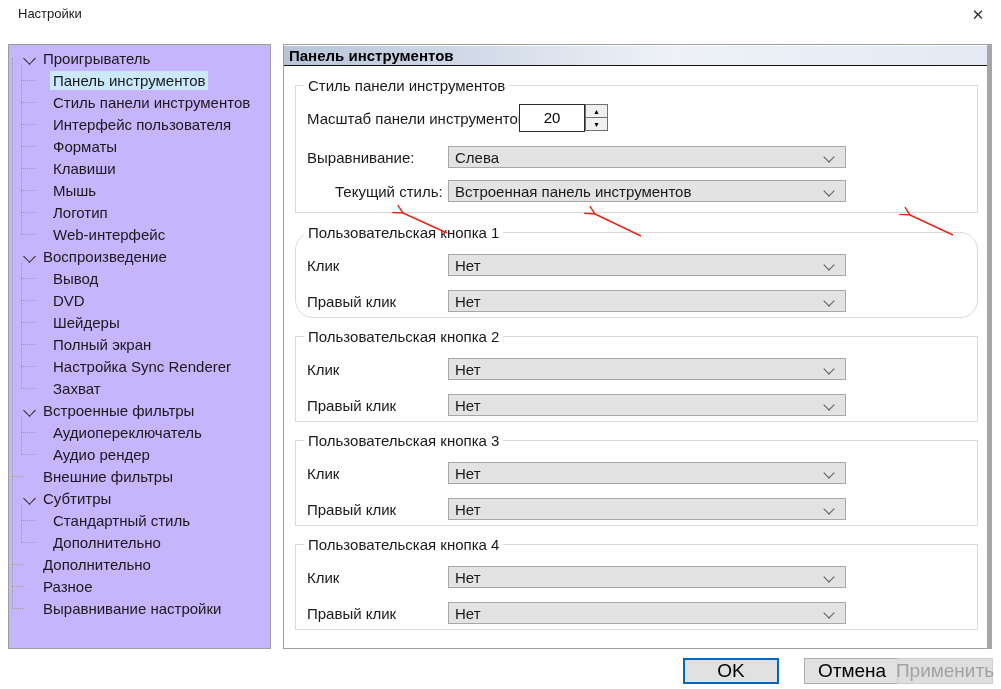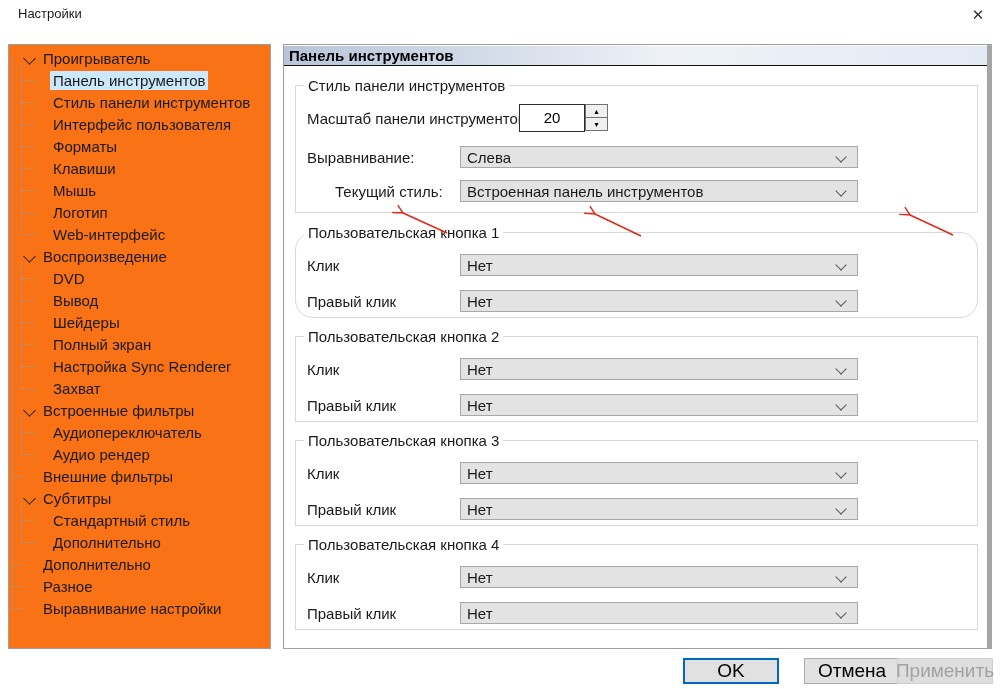--- a/index.html
+++ b/index.html
@@ -8,21 +8,21 @@
     font-family:"Liberation Sans","DejaVu Sans",sans-serif;
     -webkit-font-smoothing:antialiased;
   }
   
   .win-title{position:absolute;left:18px;top:6px;font-size:13px;color:#1a1a1a;}
   .win-close{position:absolute;left:964px;top:2px;width:28px;height:26px;
     display:flex;align-items:center;justify-content:center;
     font-size:15px;color:#333;background:transparent;border:none;cursor:pointer;}
   
   .treebox{position:absolute;left:8px;top:44px;width:263px;height:605px;
-    background:#f97316;border:1px solid #9e9e9e;box-sizing:border-box;}
+    background:#c4b5fd;border:1px solid #9e9e9e;box-sizing:border-box;}
   .tree{position:absolute;left:0;top:2px;right:0;}
   .tree::before{content:"";position:absolute;left:3px;top:11px;height:550px;
     border-left:1px dotted #9b9b9b;}
   .row{position:relative;height:22px;display:flex;align-items:center;cursor:default;}
   .row .lbl{font-size:15px;color:#1a1a1a;padding:1px 3px;white-space:nowrap;}
   .root .lbl{margin-left:31px;}
   .child .lbl{margin-left:41px;}
   .sel .lbl{background:#cbe8fc;}
   .twisty{position:absolute;left:16px;top:7px;width:8px;height:8px;
     border-left:1.5px solid #262626;border-bottom:1.5px solid #262626;
@@ -41,21 +41,21 @@
     display:flex;align-items:center;padding-left:5px;
     font-size:15px;font-weight:bold;color:#000;}
   .group{position:absolute;left:11px;width:683px;
     border:1px solid #d9d9d9;box-sizing:border-box;background:#fff;}
   .group-title{position:absolute;top:-9px;left:8px;background:#fff;padding:0 4px;
     font-size:15px;color:#1a1a1a;white-space:nowrap;}
   .glabel{position:absolute;left:11px;height:22px;display:flex;align-items:center;
     font-size:15px;color:#1a1a1a;white-space:nowrap;}
   .dd{position:absolute;left:152px;width:398px;height:22px;background:#e3e3e3;
     border:1px solid #a7a7a7;box-sizing:border-box;display:flex;align-items:center;
-    padding-left:6px;font-size:15px;color:#1a1a1a;cursor:default;margin-left:12px;}
+    padding-left:6px;font-size:15px;color:#1a1a1a;cursor:default;}
   .dd .chev{position:absolute;right:12px;top:6px;width:7px;height:7px;
     border-left:1px solid #5a5a5a;border-bottom:1px solid #5a5a5a;transform:rotate(-45deg);}
   .spinbox{position:absolute;left:223px;top:18px;width:89px;height:34px;}
   .spin-edit{position:absolute;left:0;top:0;width:66px;height:28px;background:#fff;
     border:1px solid #2b2b2b;box-sizing:border-box;text-align:center;
     font-size:15px;line-height:26px;color:#000;}
   .spin-btn{position:absolute;left:66px;width:23px;height:14px;background:#f0f0f0;
     border:1px solid #707070;box-sizing:border-box;display:flex;align-items:center;
     justify-content:center;font-size:7px;color:#000;cursor:default;}
   .spin-up{top:0;} .spin-down{top:13px;}
@@ -117,25 +117,25 @@
       </div>
     </div>
 
     <div class="row root">
       <span class="twisty"></span>
       <span class="lbl">Воспроизведение</span>
     </div>
     <div class="children">
       <div class="row child">
         <span class="stub"></span>
+        <span class="lbl">Вывод</span>
+      </div>
+      <div class="row child">
+        <span class="stub"></span>
         <span class="lbl">DVD</span>
-      </div>
-      <div class="row child">
-        <span class="stub"></span>
-        <span class="lbl">Вывод</span>
       </div>
       <div class="row child">
         <span class="stub"></span>
         <span class="lbl">Шейдеры</span>
       </div>
       <div class="row child">
         <span class="stub"></span>
         <span class="lbl">Полный экран</span>
       </div>
       <div class="row child">

